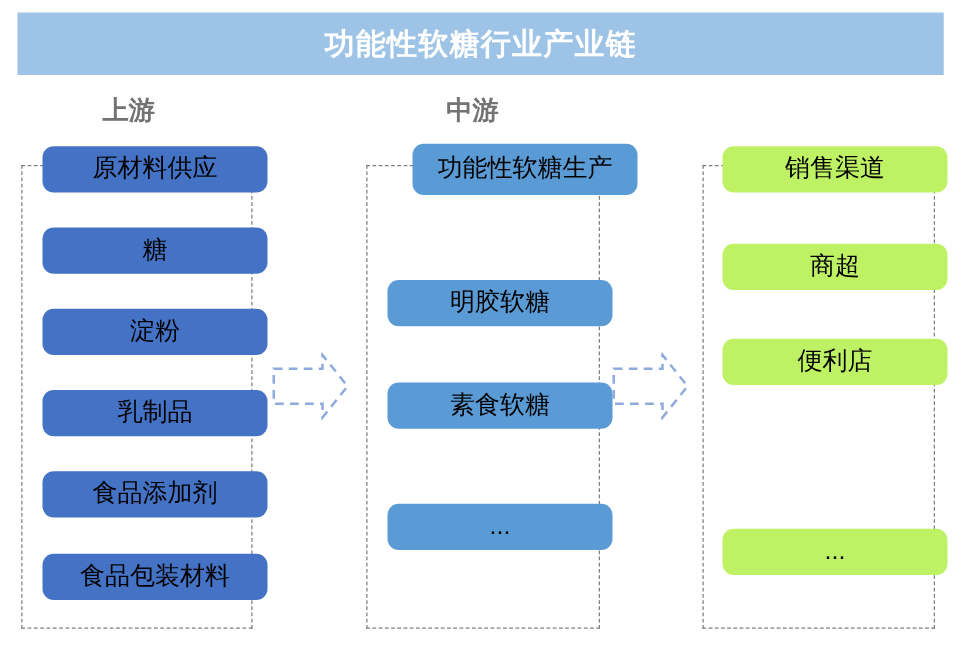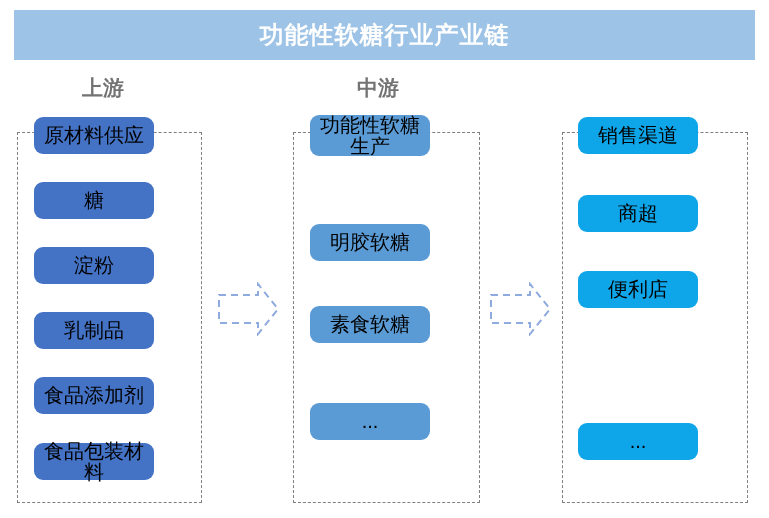--- a/index.html
+++ b/index.html
@@ -42,35 +42,35 @@
     height: 371px;
     border: 1px dashed #7F7F7F;
     box-sizing: border-box;
     background: transparent;
   }
   .dash-rect.up   { left: 17px;  width: 185px; }
   .dash-rect.mid  { left: 293px; width: 187px; }
   .dash-rect.down { left: 562px; width: 186px; }
   .node {
     position: absolute;
-    width: 120px;
+    width: 180px;
     height: 37px;
     border-radius: 9px;
     display: flex; align-items: center; justify-content: center;
     text-align: center;
     font-size: 20px;
     line-height: 1.05;
     color: #000000;
     box-sizing: border-box;
     padding: 0 8px;
   }
   .node.up   { left: 34px;  background: #4472C4; }
   .node.mid  { left: 310px; background: #5B9BD5; }
-  .node.down { left: 578px; background: #0ea5e9; }
-  .node.tall { height: 41px; }
+  .node.down { left: 578px; background: #bef264; }
+  .node.tall { height: 41px; margin-left: 20px; }
   .arrow {
     position: absolute;
     width: 64px; height: 54px;
   }
   .arrow svg { display: block; }
 </style>
 </head>
 <body>
 
 <div class="stage">

